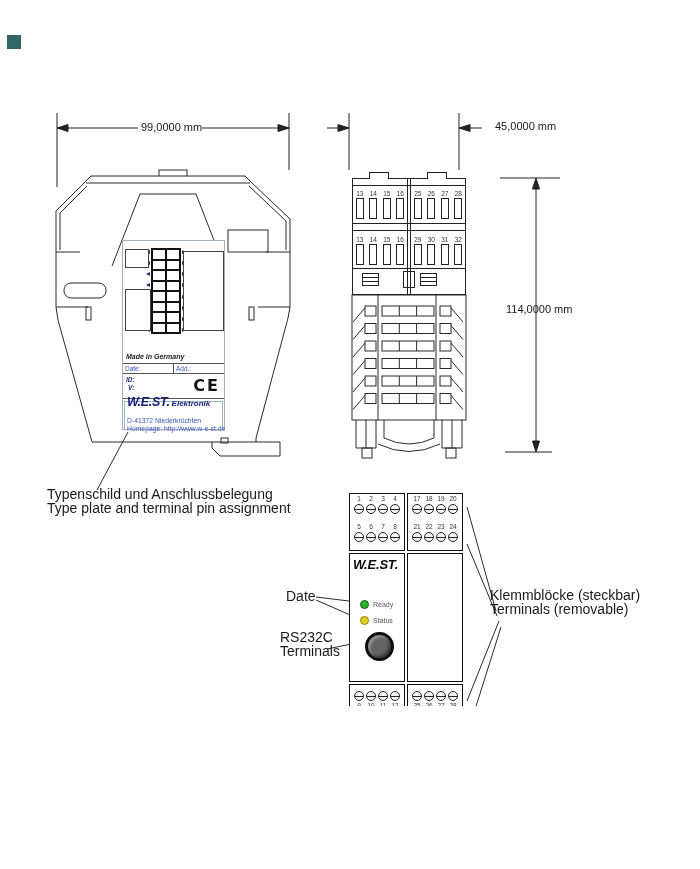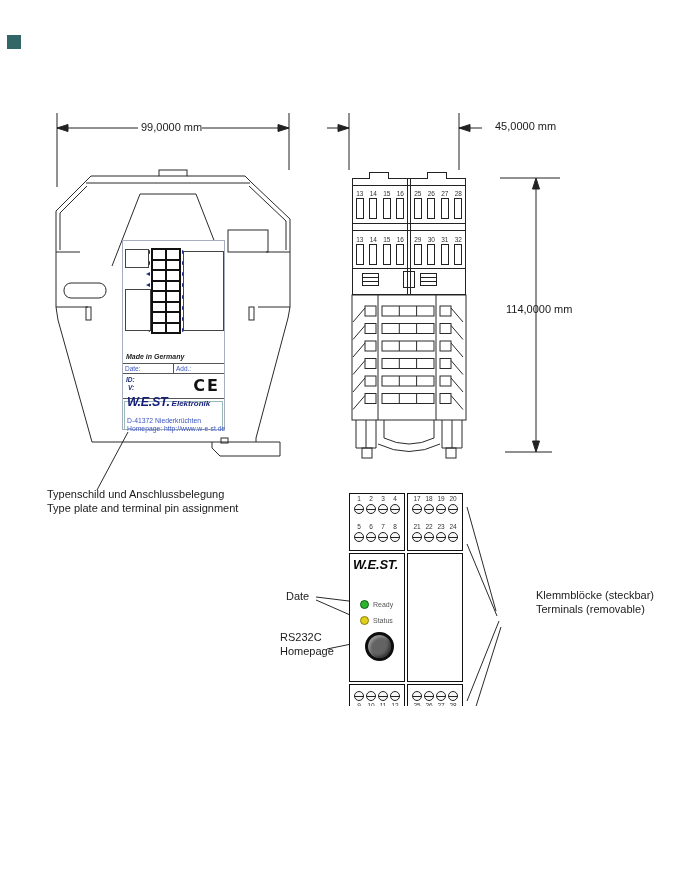--- a/index.html
+++ b/index.html
@@ -6,21 +6,21 @@
   .canvas{position:relative;width:700px;height:706px;background:#fff;
           font-family:"Liberation Sans",sans-serif;color:#222;overflow:hidden}
   svg.lineart{position:absolute;left:0;top:0;z-index:1}
   .ov{position:absolute;z-index:2}
 
   
   .accent-sq{left:7px;top:35px;width:14px;height:14px;background:#336666}
 
   
   .dimtxt{font-size:11px;color:#1a1a1a;white-space:nowrap}
-  .cap{font-size:11px;color:#1a1a1a;line-height:14px;white-space:nowrap}
+  .cap{font-size:14px;color:#1a1a1a;line-height:14px;white-space:nowrap}
 
   
   .plate{left:122px;top:240px;width:103px;height:190px;background:#fff;
          border:1px solid #a6adbd;box-sizing:border-box;font-family:"Liberation Sans",sans-serif}
   .plate *{box-sizing:border-box}
   .pgrid{position:absolute;left:28px;top:7px;width:30px;height:86px;background:#111;
          display:grid;grid-template-columns:1fr 1fr;grid-template-rows:repeat(8,1fr);
          gap:2px;padding:2px}
   .pgrid i{background:#fff;display:block}
   .pa-col{position:absolute;top:9px;height:82px;display:flex;flex-direction:column;justify-content:space-between}
@@ -255,23 +255,23 @@
     <div class="phome">Homepage: http://www.w-e-st.de</div>
   </div>
 
   <div class="ov cap" style="left:47px;top:487px">
     <div>Typenschild und Anschlussbelegung</div>
     <div>Type plate and terminal pin assignment</div>
   </div>
   <span class="ov cap" style="left:286px;top:589px">Date</span>
   <div class="ov cap" style="left:280px;top:630px">
     <div>RS232C</div>
-    <div>Homepage</div>
-  </div>
-  <div class="ov cap" style="left:536px;top:588px">
+    <div>Terminals</div>
+  </div>
+  <div class="ov cap" style="left:490px;top:588px">
     <div>Klemmblöcke (steckbar)</div>
     <div>Terminals (removable)</div>
   </div>
 
   <div class="ov tv">
     <div class="tv-tab tab1"></div>
     <div class="tv-tab tab2"></div>
     <div class="tv-cap"></div>
     <div class="tv-row tv-num">
       <div class="tv-half">

